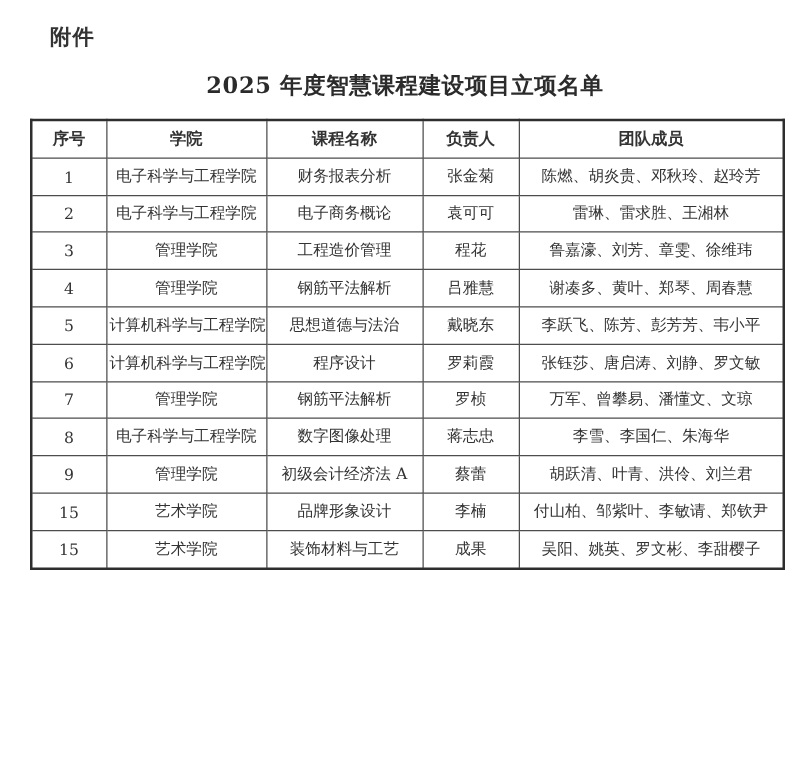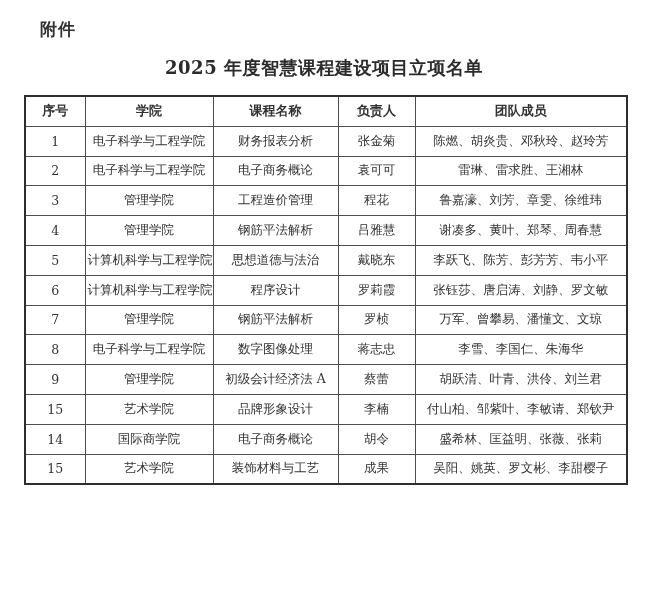--- a/index.html
+++ b/index.html
@@ -147,27 +147,20 @@
         <td>胡跃清、叶青、洪伶、刘兰君</td>
       </tr>
       <tr>
         <td>15</td>
         <td>艺术学院</td>
         <td>品牌形象设计</td>
         <td>李楠</td>
         <td>付山柏、邹紫叶、李敏请、郑钦尹</td>
       </tr>
       <tr>
-        <td>14</td>
-        <td>国际商学院</td>
-        <td>电子商务概论</td>
-        <td>胡令</td>
-        <td>盛希林、匡益明、张薇、张莉</td>
-      </tr>
-      <tr>
         <td>15</td>
         <td>艺术学院</td>
         <td>装饰材料与工艺</td>
         <td>成果</td>
         <td>吴阳、姚英、罗文彬、李甜樱子</td>
       </tr>
     </tbody>
 </table>
 
 </body></html>

